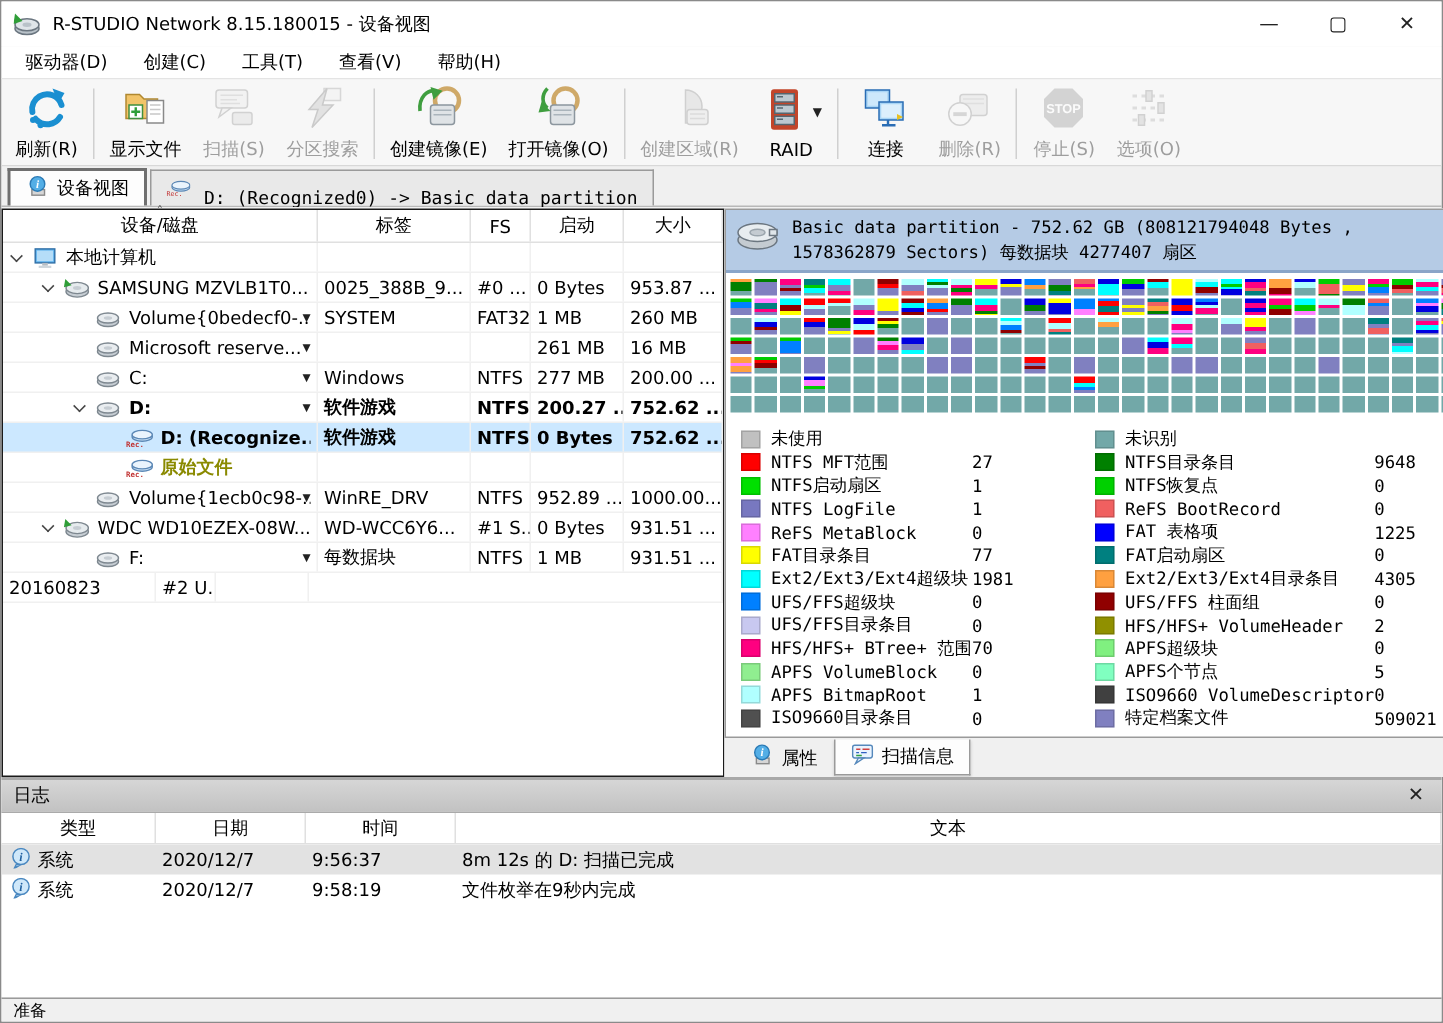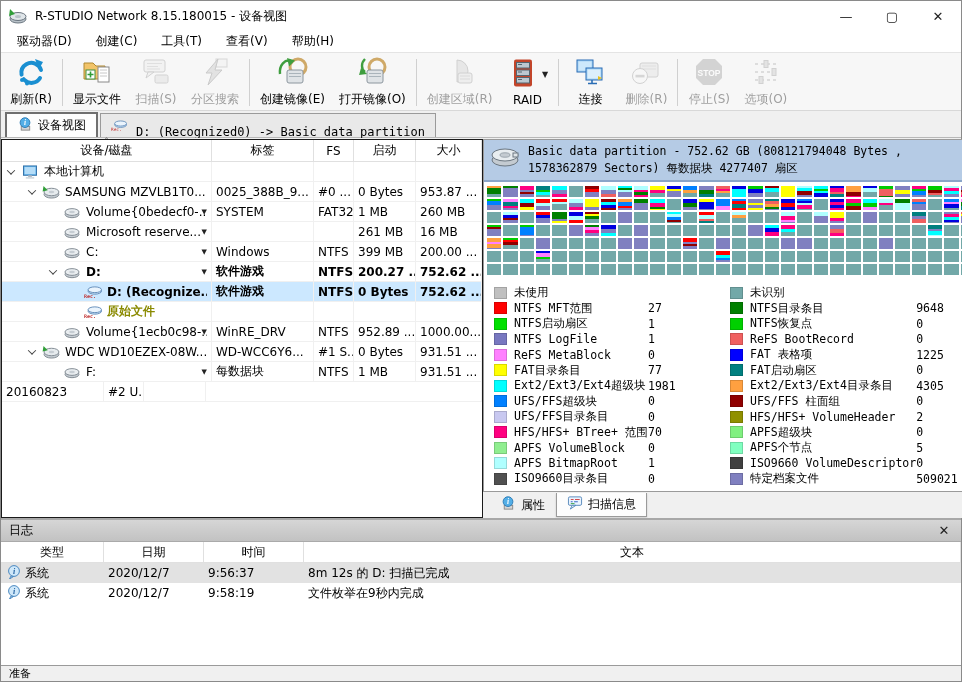--- a/index.html
+++ b/index.html
@@ -393,21 +393,21 @@
                   <ellipse cx="9" cy="10" rx="7.5" ry="3.6" fill="#c6cdd3" stroke="#7e8890"></ellipse>
                   <ellipse cx="9" cy="7.5" rx="7.5" ry="3.6" fill="#e9edf0" stroke="#7e8890"></ellipse>
                   <ellipse cx="9" cy="7.5" rx="3" ry="1.3" fill="#c6cdd3"></ellipse>
                 </svg>
               </span>
               <span style="overflow: hidden; text-overflow: clip; white-space: nowrap;">C:</span>
               <span class="dd-arrow">▼</span>
             </div>
             <div class="td-cell" style="width: 102px;">Windows</div>
             <div class="td-cell" style="width: 40px;">NTFS</div>
-            <div class="td-cell" style="width: 62px;">399 MB</div>
+            <div class="td-cell" style="width: 62px;">277 MB</div>
             <div class="td-cell" style="flex: 1 1 0%;">200.00 ...</div>
           </div>
           <div class="tree-row">
             <div class="td-cell td-name bold" style="width: 210px; padding-left: 48px;">
               <span class="chev"></span>
               <span class="tree-icon">
                 <svg viewBox="0 0 18 15">
                   <ellipse cx="9" cy="10" rx="7.5" ry="3.6" fill="#c6cdd3" stroke="#7e8890"></ellipse>
                   <ellipse cx="9" cy="7.5" rx="7.5" ry="3.6" fill="#e9edf0" stroke="#7e8890"></ellipse>
                   <ellipse cx="9" cy="7.5" rx="3" ry="1.3" fill="#c6cdd3"></ellipse>

